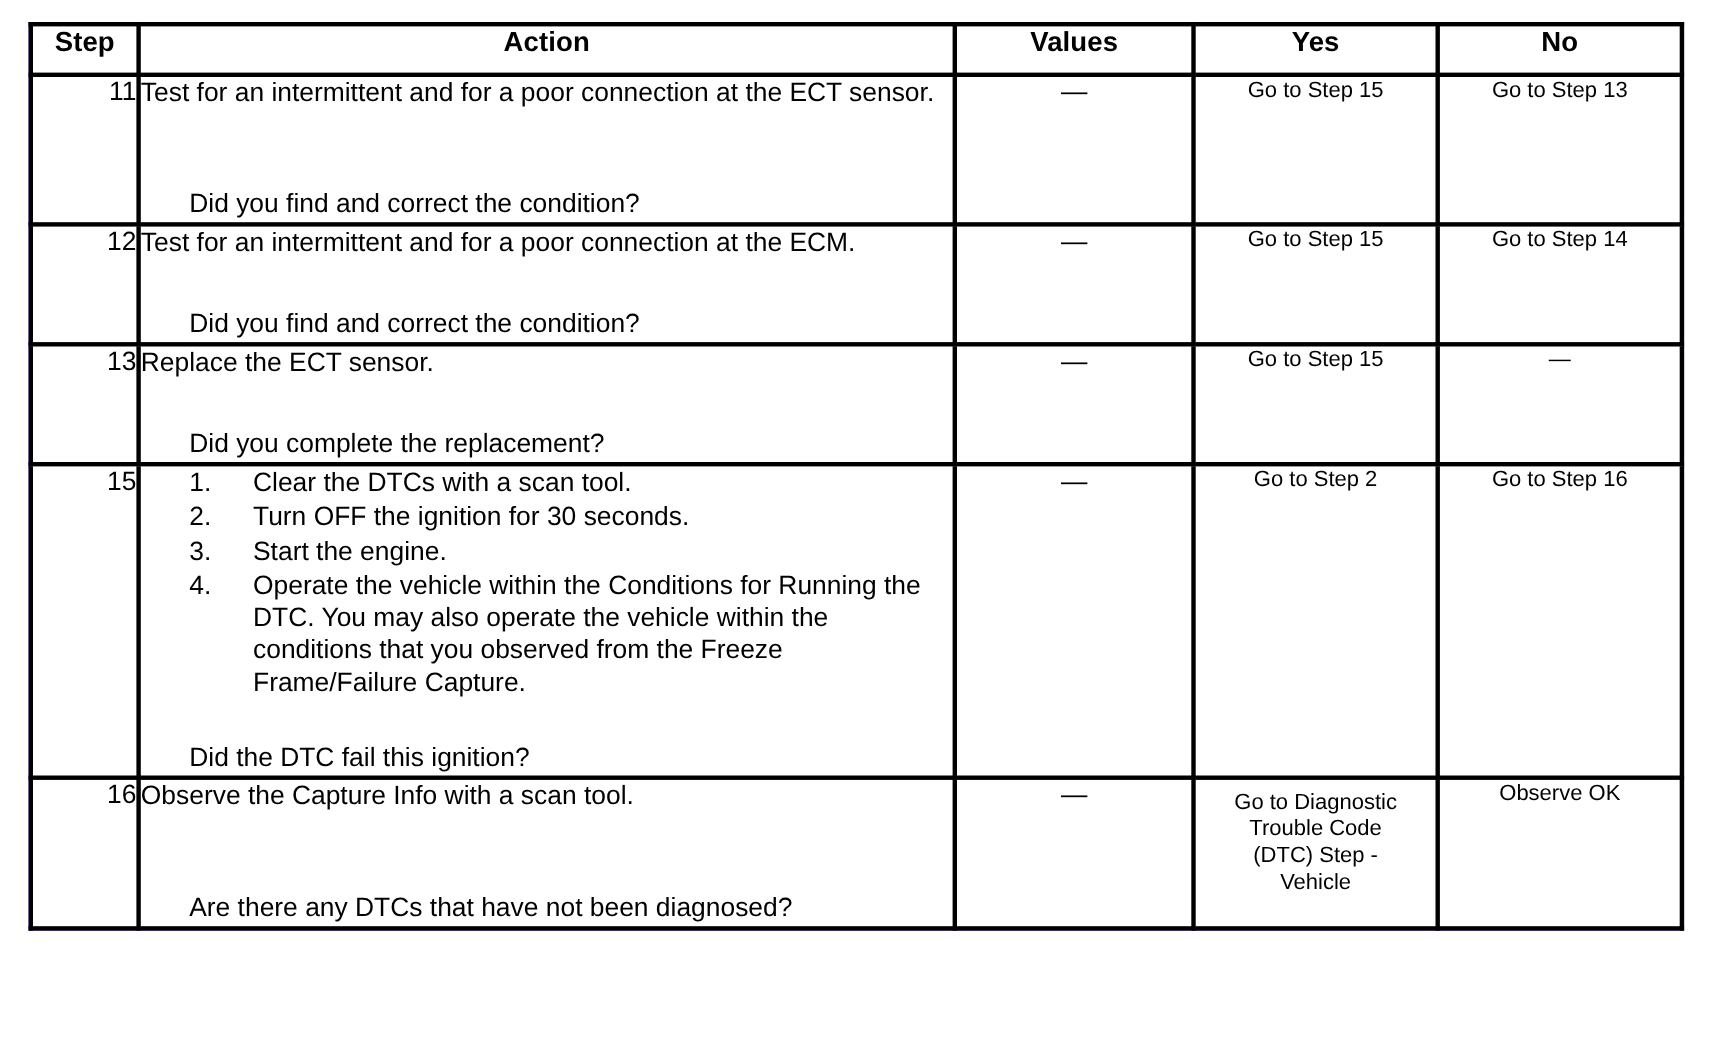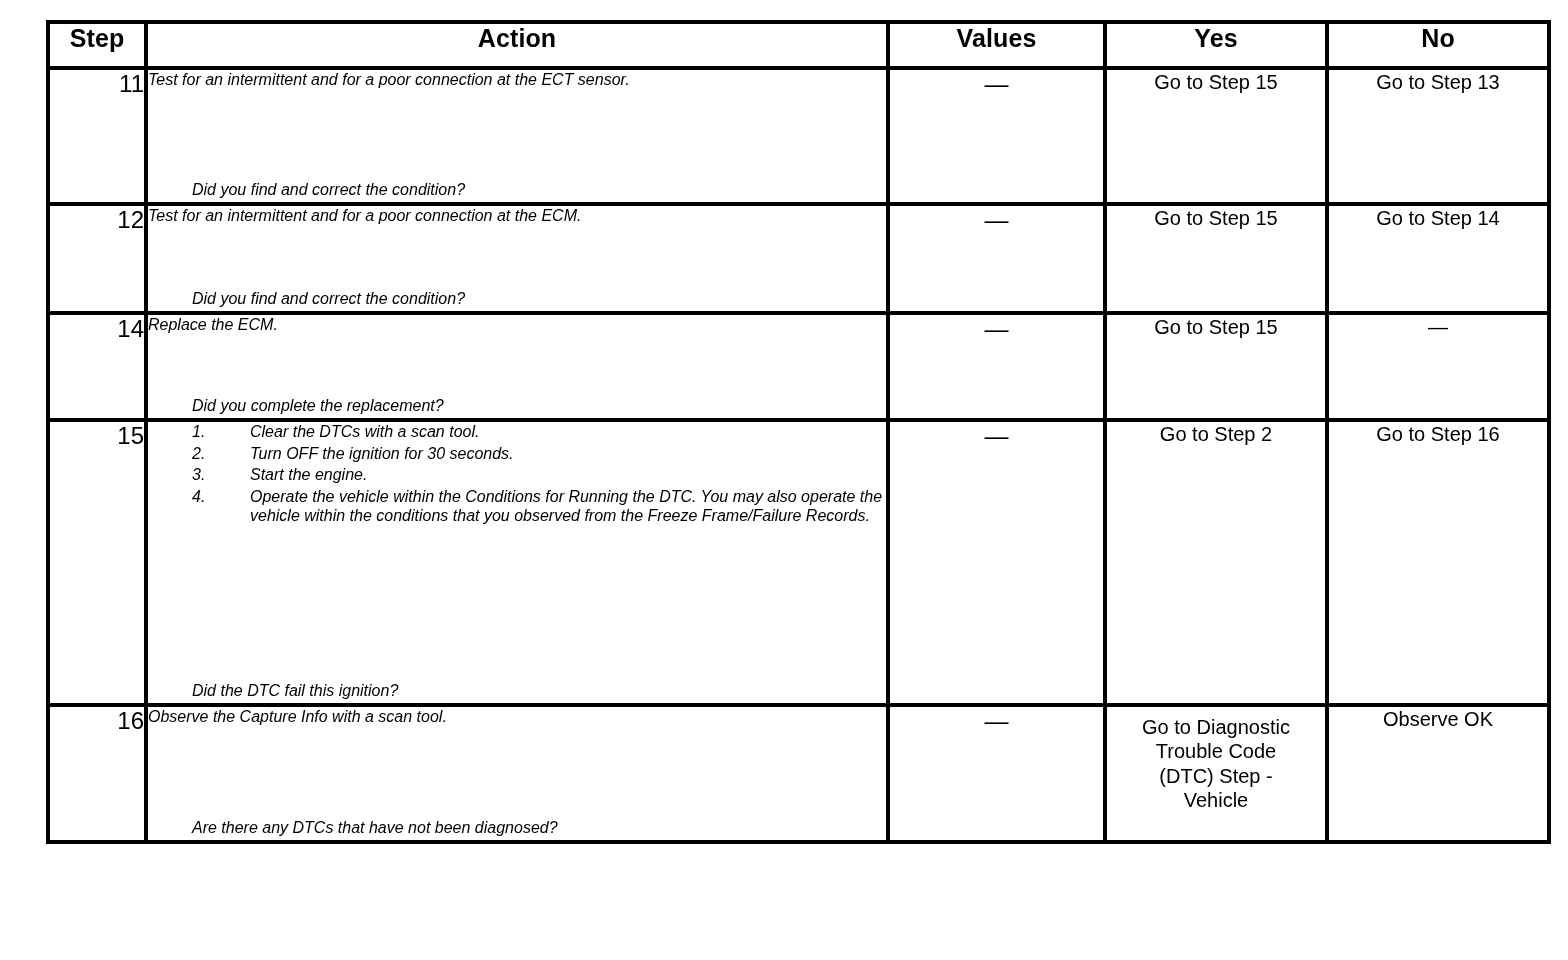--- a/index.html
+++ b/index.html
@@ -25,21 +25,20 @@
 
   
   table.diag {
     position: absolute;
     left: 26px;
     top: 20px;
     width: 1501px;
     border-collapse: collapse;
     table-layout: fixed;
     background: #6d28d9;
-    margin-left: 20px;
   }
 
   table.diag td,
   table.diag th {
     border: 4px solid #000000;
     padding: 0;
     background: #ffffff;
     vertical-align: top;
   }
 
@@ -65,23 +64,22 @@
     text-align: right;
     vertical-align: middle;
     font-size: 24px;
     font-weight: normal;
   }
 
   
   td.action-cell {
     vertical-align: top;
     padding: 8px 0 6px 8px;
-    font-size: 16px;
+    font-size: 24px;
     line-height: 1.22;
-    font-style: italic;
   }
   .action-inner {
     position: relative;
     height: 100%;
     display: flex;
     flex-direction: column;
   }
   .action-lead { }
   .action-spacer { flex: 1 1 auto; min-height: 18px; }
   .action-question { padding-bottom: 2px; padding-left: 44px; }
@@ -205,25 +203,25 @@
             <span class="multi">
               <span>Go to Step 15</span>
             </span>
           </td>
           <td class="yesno-cell">
             <span class="multi">
               <span>Go to Step 14</span>
             </span>
           </td>
         </tr>
-        <tr class="r14">
-          <td class="step-cell">14</td>
-          <td class="action-cell">
-            <div class="action-inner">
-              <div class="action-lead">Replace the ECM.</div>
+        <tr class="r13">
+          <td class="step-cell">13</td>
+          <td class="action-cell">
+            <div class="action-inner">
+              <div class="action-lead">Replace the ECT sensor.</div>
               <div class="action-spacer"></div>
               <div class="action-question">Did you complete the replacement?</div>
             </div>
           </td>
           <td class="values-cell"><span class="dash">—</span></td>
           <td class="yesno-cell">
             <span class="multi">
               <span>Go to Step 15</span>
             </span>
           </td>
@@ -234,21 +232,21 @@
           </td>
         </tr>
         <tr class="r15">
           <td class="step-cell">15</td>
           <td class="action-cell">
             <div class="action-inner">
               <ol class="num-list">
                 <li>Clear the DTCs with a scan tool.</li>
                 <li>Turn OFF the ignition for 30 seconds.</li>
                 <li>Start the engine.</li>
-                <li>Operate the vehicle within the Conditions for Running the DTC. You may also operate the vehicle within the conditions that you observed from the Freeze Frame/Failure Records.</li>
+                <li>Operate the vehicle within the Conditions for Running the DTC. You may also operate the vehicle within the conditions that you observed from the Freeze Frame/Failure Capture.</li>
               </ol>
               <div class="action-spacer"></div>
               <div class="action-question">Did the DTC fail this ignition?</div>
             </div>
           </td>
           <td class="values-cell"><span class="dash">—</span></td>
           <td class="yesno-cell">
             <span class="multi">
               <span>Go to Step 2</span>
             </span>

